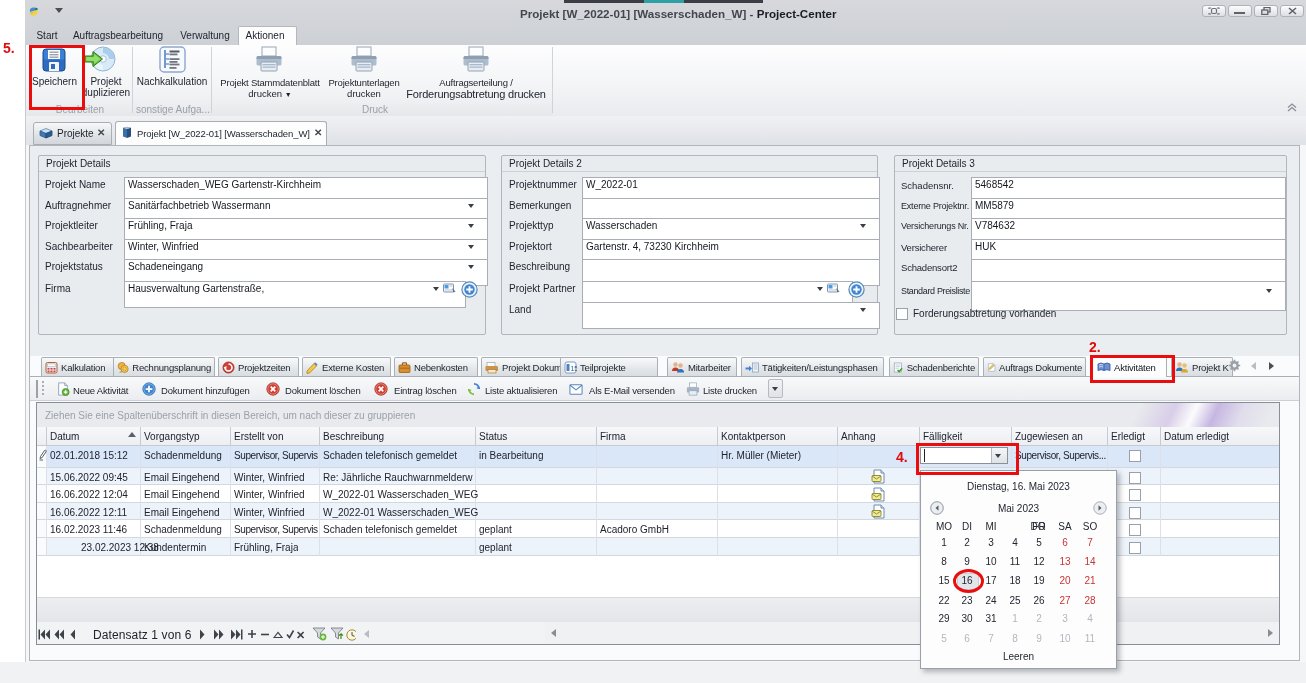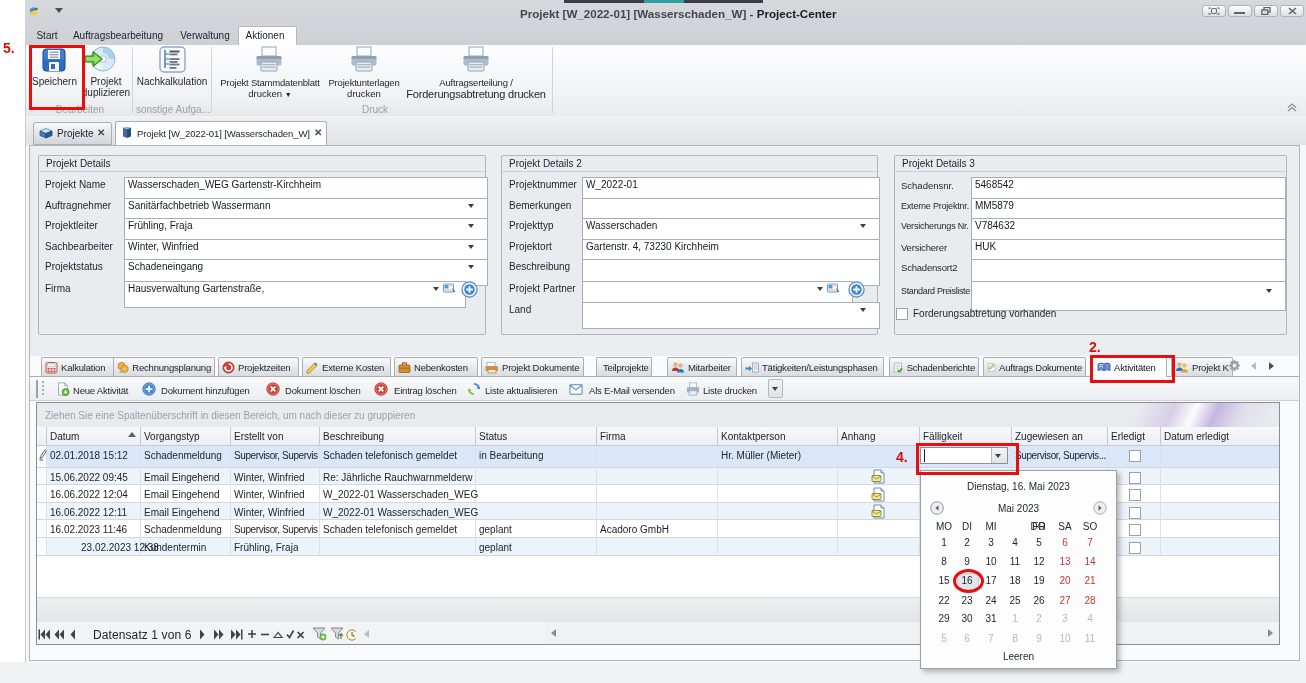--- a/index.html
+++ b/index.html
@@ -287,21 +287,21 @@
 <div class="tabI" style="left:394px;width:84px;"><svg width="13" height="13" viewBox="0 0 13 13">
       <rect x="1" y="4" width="11" height="7.5" rx="1" fill="#d98e2b" stroke="#96611a" stroke-width="0.8"></rect>
       <path d="M4.5 4 V2.5 Q4.5 1.8 5.2 1.8 H7.8 Q8.5 1.8 8.5 2.5 V4" fill="none" stroke="#96611a" stroke-width="1.2"></path>
       <rect x="1" y="6.5" width="11" height="1.5" fill="#b5751f"></rect>
     </svg>Nebenkosten</div>
 <div class="tabI" style="left:481px;width:103px;"><svg width="14" height="13" viewBox="0 0 14 13">
       <rect x="2" y="1.5" width="8" height="5" fill="#fdfdfd" stroke="#9aa4ad" stroke-width="0.7"></rect>
       <path d="M1 5 H12 Q13 5 13 6.5 V9 Q13 10 12 10 H1.5 Q0.5 10 0.5 9 V6.5 Q0.5 5 1 5 Z" fill="#cf9145"></path>
       <rect x="3" y="8.5" width="8" height="3.5" fill="#f4e9ce" stroke="#a87c35" stroke-width="0.7"></rect>
     </svg>Projekt Dokumente</div>
-<div class="tabI" style="left:596px;width:56px;"><svg width="13" height="13" viewBox="0 0 13 13">
+<div class="tabI" style="left:560px;width:98px;"><svg width="13" height="13" viewBox="0 0 13 13">
       <rect x="1" y="1" width="11" height="11" rx="2" fill="#fff" stroke="#7a9cc6" stroke-width="1"></rect>
       <rect x="2.5" y="3" width="3" height="7" fill="#4f81bd"></rect>
       <text x="6.5" y="10" font-size="7" fill="#2f5a8f" font-family="Liberation Sans">15</text>
     </svg>Teilprojekte</div>
 <div class="tabI" style="left:667px;width:70px;"><svg width="14" height="13" viewBox="0 0 14 13">
       <circle cx="4.5" cy="3.5" r="2.2" fill="#e4b288"></circle>
       <path d="M1 10 Q1 6.5 4.5 6.5 Q8 6.5 8 10 Z" fill="#c0392b"></path>
       <circle cx="9.5" cy="4.5" r="2.2" fill="#e4b288"></circle>
       <path d="M6 11.5 Q6 8 9.5 8 Q13 8 13 11.5 Z" fill="#2e75b6"></path>
     </svg>Mitarbeiter</div>

